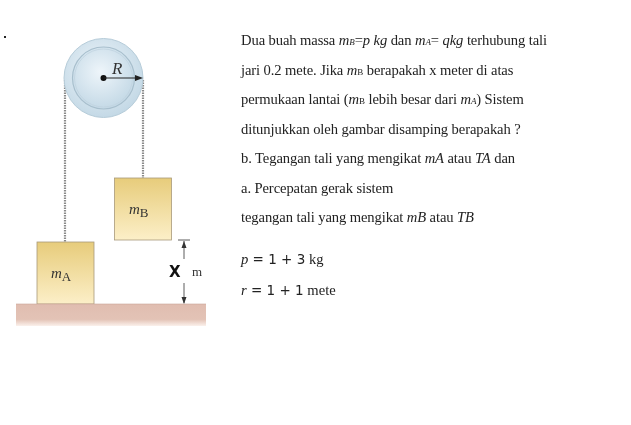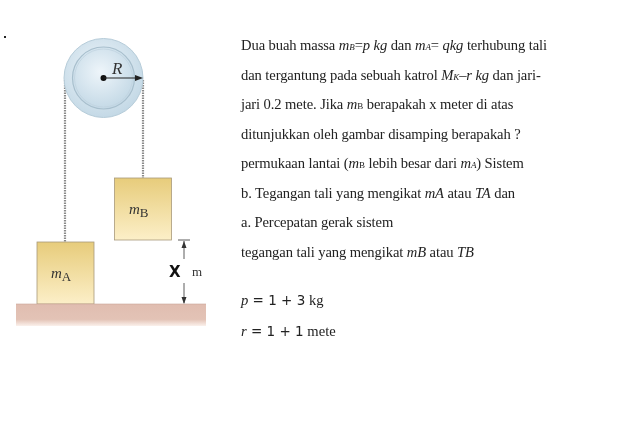--- a/index.html
+++ b/index.html
@@ -1,24 +1,24 @@
 <!DOCTYPE html>
 <html><head>
 <meta charset="utf-8">
 <style>
   html, body { margin: 0; padding: 0; background: #ffffff; }
   body { width: 631px; height: 425px; position: relative; overflow: hidden; font-family: "Liberation Serif", "DejaVu Serif", serif; color: #222; }
   .dot { position: absolute; left: 4px; top: 36px; width: 2px; height: 2px; background: #222; }
   .figure { position: absolute; left: 0; top: 0; width: 235px; height: 425px; }
   .text-panel { position: absolute; left: 241px; top: 30px; width: 390px; }
-  .line { font-size: 14.6px; line-height: 30px; height: 29.5px; white-space: nowrap; letter-spacing: -0.1px; }
+  .line { font-size: 14.6px; line-height: 20px; height: 29.5px; white-space: nowrap; letter-spacing: -0.1px; }
   .line .m { font-style: italic; }
   .line .sub { font-size: 9px; font-style: normal; vertical-align: baseline; }
   .line .subi { font-size: 9px; font-style: italic; vertical-align: baseline; }
-  .gap-top { margin-top: 19px; }
+  .gap-top { margin-top: 7px; }
   .eq-line { font-size: 14.6px; line-height: 31px; height: 31px; white-space: nowrap; }
   .eq-line .var { font-style: italic; }
   .eq-line .num { font-family: "DejaVu Sans", sans-serif; font-size: 13.5px; }
 </style>
 </head>
 <body>
 
 <div class="dot"></div>
 
 <div class="figure">
@@ -85,30 +85,27 @@
     <text x="169" y="277" font-family="DejaVu Sans, sans-serif" font-weight="bold" font-size="15" fill="#111">X</text>
     <text x="192" y="276" font-family="Liberation Serif, serif" font-size="13" fill="#333">m</text>
   </svg>
 </div>
 
 <div class="text-panel">
   <div class="line">
     <span>Dua buah massa </span><span class="m">m</span><span class="subi">B</span><span>=</span><span class="m">p kg</span><span> dan </span><span class="m">m</span><span class="subi">A</span><span>= </span><span class="m">qkg</span><span> terhubung tali</span>
   </div>
   <div class="line">
-    <span>dan tergantung pada sebuah katrol </span><span class="m">M</span><span class="subi">K</span><span>–</span><span class="m">r kg</span><span> dan jari-</span>
-  </div>
-  <div class="line">
     <span>jari 0.2 mete. Jika </span><span class="m">m</span><span class="sub">B</span><span> berapakah x meter di atas</span>
   </div>
   <div class="line">
-    <span>ditunjukkan oleh gambar disamping berapakah ?</span>
+    <span>permukaan lantai (</span><span class="m">m</span><span class="sub">B</span><span> lebih besar dari </span><span class="m">m</span><span class="subi">A</span><span>) Sistem</span>
   </div>
   <div class="line">
-    <span>permukaan lantai (</span><span class="m">m</span><span class="sub">B</span><span> lebih besar dari </span><span class="m">m</span><span class="subi">A</span><span>) Sistem</span>
+    <span>ditunjukkan oleh gambar disamping berapakah ?</span>
   </div>
   <div class="line">
     <span>b. Tegangan tali yang mengikat </span><span class="m">mA</span><span> atau </span><span class="m">TA</span><span> dan</span>
   </div>
   <div class="line">
     <span>a. Percepatan gerak sistem</span>
   </div>
   <div class="line">
     <span>tegangan tali yang mengikat </span><span class="m">mB</span><span> atau </span><span class="m">TB</span>
   </div>

